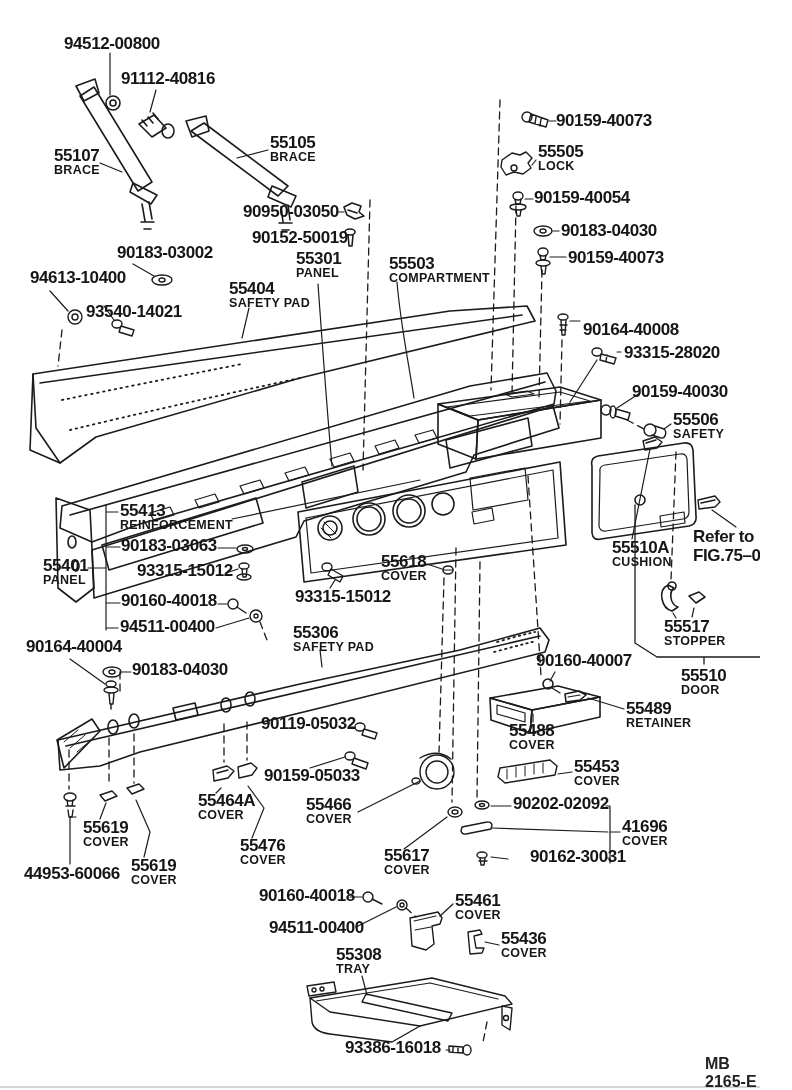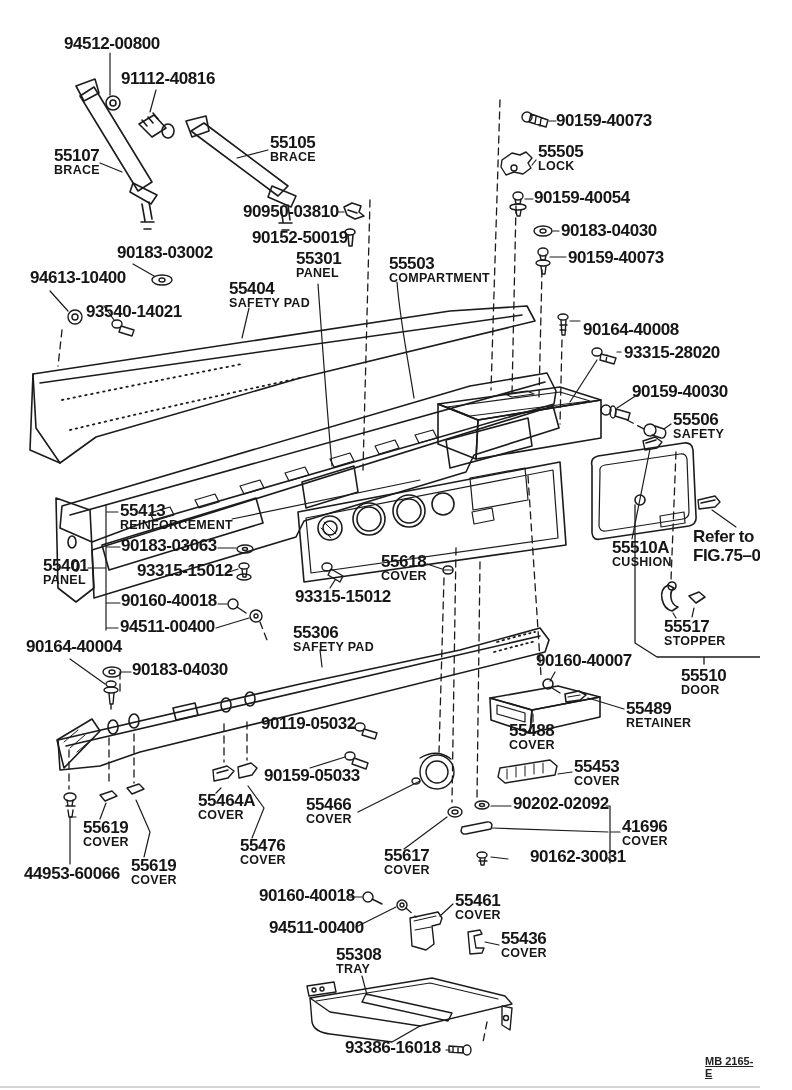--- a/index.html
+++ b/index.html
@@ -3,21 +3,21 @@
 <meta charset="utf-8">
 <style>
   html,body{margin:0;padding:0;background:#fff;}
   #page{position:relative;width:760px;height:1090px;background:#ffffff;overflow:hidden;
         font-family:"Liberation Sans",sans-serif;}
   #art{position:absolute;left:0;top:0;}
   .lbl{position:absolute;font-weight:700;font-size:17px;line-height:0.95;
        letter-spacing:-0.4px;color:#161616;white-space:nowrap;}
   .lbl .sub{display:block;font-size:12.5px;letter-spacing:0.3px;margin-top:1px;}
   .lbl.note .sub{font-size:17px;letter-spacing:-0.4px;margin-top:3px;}
-  .figcode{position:absolute;font-weight:700;font-size:11px;color:#222;letter-spacing:0;text-decoration:underline;}
+  .figcode{position:absolute;font-weight:700;font-size:16px;color:#222;letter-spacing:0;}
 </style>
 </head>
 <body>
 
 <div id="page">
 
 <svg id="art" width="792" height="1090" viewBox="0 0 792 1090" fill="none" stroke="#1b1b1b" stroke-width="1.6" stroke-linecap="round" stroke-linejoin="round">
 
   <g>
     <path d="M80,96 L94,87 L152,182 L138,191 Z"></path>
@@ -312,21 +312,21 @@
     <path d="M487,1022 L483,1042"></path>
   </g>
 
   <path d="M0,1087 H792" stroke="#aaa" stroke-width="1"></path>
 </svg>
 
 <div class="lbl" style="left:64px;top:36px"><span>94512-00800</span></div>
 <div class="lbl" style="left:121px;top:71px"><span>91112-40816</span></div>
 <div class="lbl" style="left:54px;top:148px"><span>55107</span><span class="sub">BRACE</span></div>
 <div class="lbl" style="left:270px;top:135px"><span>55105</span><span class="sub">BRACE</span></div>
-<div class="lbl" style="left:243px;top:204px"><span>90950-03810</span></div>
+<div class="lbl" style="left:243px;top:204px"><span>90950-03050</span></div>
 <div class="lbl" style="left:252px;top:230px"><span>90152-50019</span></div>
 <div class="lbl" style="left:556px;top:113px"><span>90159-40073</span></div>
 <div class="lbl" style="left:538px;top:144px"><span>55505</span><span class="sub">LOCK</span></div>
 <div class="lbl" style="left:534px;top:190px"><span>90159-40054</span></div>
 <div class="lbl" style="left:561px;top:223px"><span>90183-04030</span></div>
 <div class="lbl" style="left:568px;top:250px"><span>90159-40073</span></div>
 <div class="lbl" style="left:583px;top:322px"><span>90164-40008</span></div>
 <div class="lbl" style="left:624px;top:345px"><span>93315-28020</span></div>
 <div class="lbl" style="left:632px;top:384px"><span>90159-40030</span></div>
 <div class="lbl" style="left:673px;top:412px"><span>55506</span><span class="sub">SAFETY</span></div>

